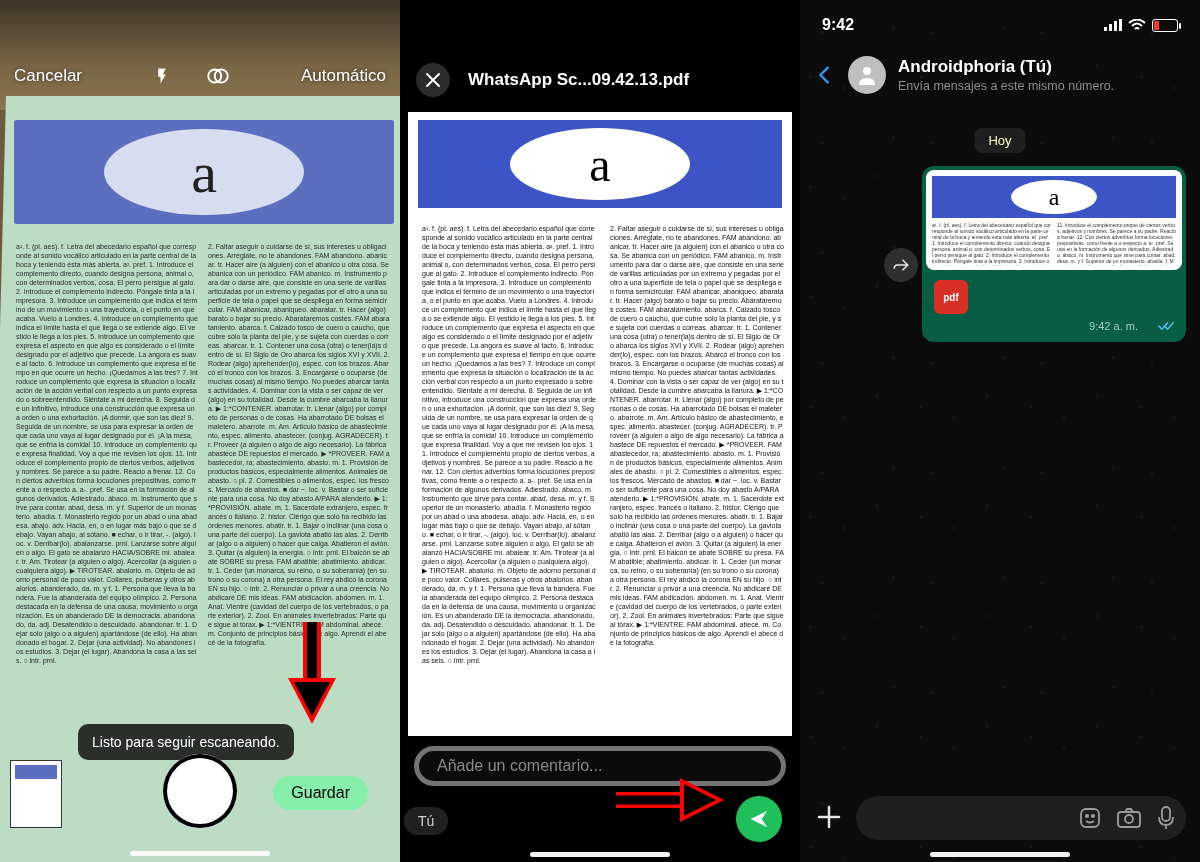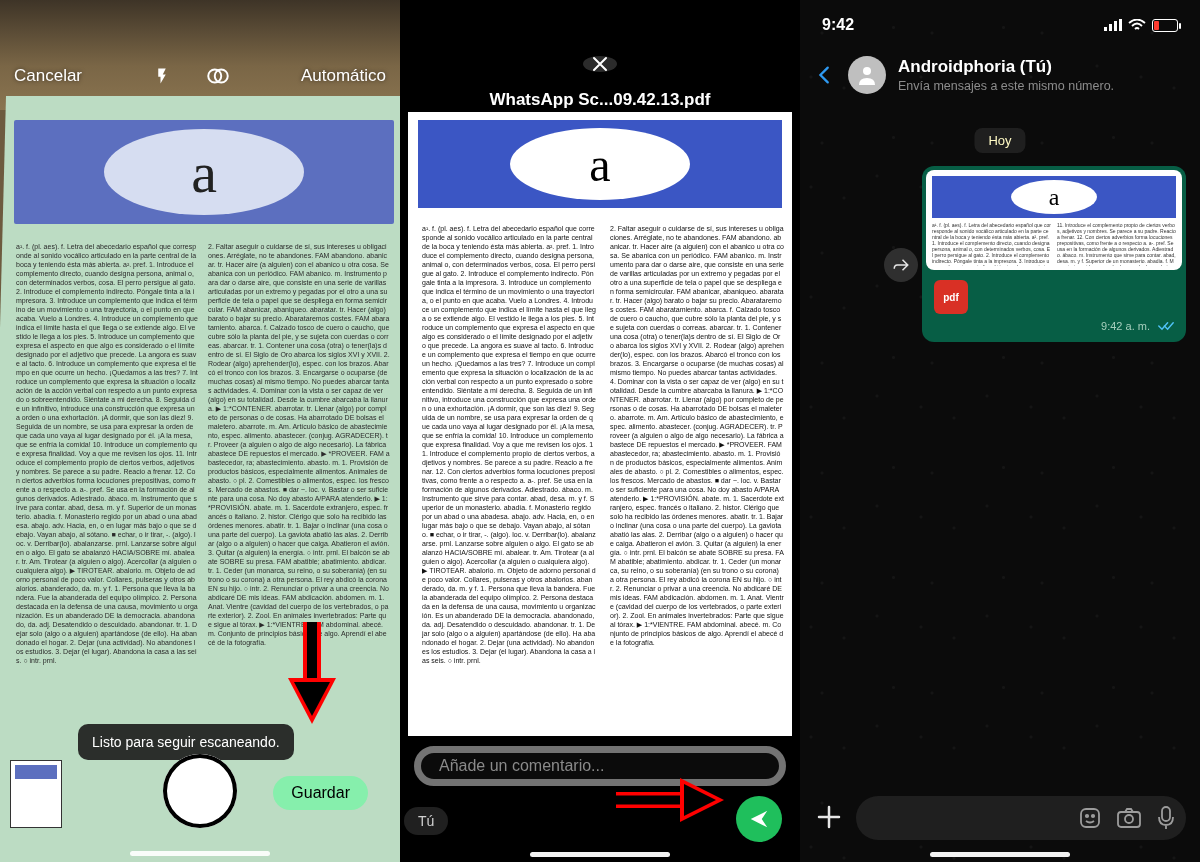--- a/index.html
+++ b/index.html
@@ -23,30 +23,30 @@
   .p1-toast{ position:absolute; left:78px; bottom:102px; background:rgba(30,30,30,.92); color:#fff; font-size:14px; padding:10px 14px; border-radius:10px; }
   .p1-shutter{ position:absolute; left:50%; bottom:34px; transform:translateX(-50%); width:74px; height:74px; border-radius:50%; background:#fff; box-shadow:inset 0 0 0 4px #000, inset 0 0 0 10px #fff; }
   .p1-save{ position:absolute; right:32px; bottom:52px; background:#86efac; color:#000; font-size:16px; padding:8px 18px; border-radius:20px; font-weight:500;}
   .p1-thumb{ position:absolute; left:10px; bottom:34px; width:52px; height:68px; background:#fff; border:1px solid #333; }
   .p1-thumb::before{content:"";position:absolute;top:4px;left:4px;right:4px;height:14px;background:#5c6fbf;}
   .p1-arrow{ position:absolute; right:58px; bottom:130px; width:60px; height:110px; }
   .p1-home{ position:absolute; left:50%; bottom:6px; transform:translateX(-50%); width:140px; height:5px; background:#fff; border-radius:3px; opacity:.9;}
 
   
   .p2-bg{ position:absolute; inset:0; background:#000; }
-  .p2-hdr{ position:absolute; top:56px; left:0; right:0; height:48px; display:flex; align-items:center; padding:0 16px; gap:18px; color:#fff;flex-direction:column;}
+  .p2-hdr{ position:absolute; top:56px; left:0; right:0; height:48px; display:flex; align-items:center; padding:0 16px; gap:18px; color:#fff;}
   .p2-close{ width:34px; height:34px; border-radius:50%; background:#2b2b2b; display:flex; align-items:center; justify-content:center;}
   .p2-title{ font-size:17px; font-weight:600; }
   .p2-page{ position:absolute; left:8px; right:8px; top:112px; height:624px; background:#fff; }
   .p2-banner{ position:absolute; left:10px; right:10px; top:8px; height:88px; background:#3b56c4; display:flex; align-items:center; justify-content:center;}
   .p2-banner .oval{ width:180px; height:72px; background:#fff; border-radius:50%; display:flex; align-items:center; justify-content:center; font-family:Georgia,serif; font-size:48px; color:#000;}
   .p2-colA,.p2-colB{ position:absolute; top:108px; bottom:8px; font-size:7px; line-height:9px; color:#111; overflow:hidden; padding:4px;}
   .p2-colA{ left:10px; width:182px;}
   .p2-colB{ left:198px; width:182px;}
-  .p2-caption{ position:absolute; left:14px; right:14px; bottom:76px; height:40px; border:7px solid #737373; border-radius:22px; display:flex; align-items:center; padding:0 18px; color:#8a8a8a; font-size:16px; background:#0b0b0b;}
+  .p2-caption{ position:absolute; left:14px; right:14px; bottom:76px; height:40px; border:5px solid #737373; border-radius:22px; display:flex; align-items:center; padding:0 18px; color:#8a8a8a; font-size:16px; background:#0b0b0b;}
   .p2-bottom{ position:absolute; left:0; right:0; bottom:18px; height:46px; display:flex; align-items:center; padding:0 4px; }
   .p2-chip{ background:#202020; color:#d0d0d0; font-size:14px; padding:6px 14px; border-radius:16px;}
   .p2-send{ position:absolute; right:18px; bottom:20px; width:46px; height:46px; border-radius:50%; background:#1fbf5c; display:flex; align-items:center; justify-content:center;}
   .p2-arrow{ position:absolute; right:74px; bottom:34px; width:110px; height:56px;}
   .p2-home{ position:absolute; left:50%; bottom:5px; transform:translateX(-50%); width:140px; height:5px; background:#fff; border-radius:3px; opacity:.95;}
 
   
   .p3-bg{ position:absolute; inset:0; background:#0b0b0b; }
   .p3-doodle{ position:absolute; inset:0; opacity:.14; background:
     radial-gradient(circle at 20% 30%, #555 1px, transparent 2px),
@@ -68,21 +68,21 @@
   .p3-daychip{ position:absolute; top:128px; left:50%; transform:translateX(-50%); background:#1f1f1f; color:#fef9c3; font-size:13px; padding:5px 14px; border-radius:8px;}
   .p3-bubble{ position:absolute; top:166px; right:14px; width:264px; background:#075e45; border-radius:12px; padding:4px; }
   .p3-preview{ height:100px; background:#fff; border-radius:8px; position:relative; overflow:hidden;}
   .p3-preview .bn{position:absolute;left:6px;right:6px;top:6px;height:42px;background:#3b56c4;display:flex;align-items:center;justify-content:center;}
   .p3-preview .bn .ov{width:86px;height:34px;background:#fff;border-radius:50%;display:flex;align-items:center;justify-content:center;font-family:Georgia,serif;font-size:24px;}
   .p3-preview .tx{position:absolute;left:6px;right:6px;top:52px;bottom:4px;font-size:5px;line-height:6px;color:#333;overflow:hidden;column-count:2;column-gap:6px;}
   .p3-file{ display:flex; align-items:center; gap:10px; padding:10px 8px 6px 8px;}
   .p3-pdf{ width:34px; height:34px; background:#d93025; border-radius:6px; color:#fff; font-size:10px; font-weight:700; display:flex; align-items:center; justify-content:center;}
   .p3-ftitle{ color:#e9f7ef; font-size:15px; line-height:18px;}
   .p3-fmeta{ color:#a6cfbd; font-size:12px; margin-top:3px;}
-  .p3-time{ color:#a6cfbd; font-size:11px; text-align:right; padding:0 8px 6px 0; display:flex; justify-content:flex-end; align-items:center; gap:8px;}
+  .p3-time{ color:#a6cfbd; font-size:11px; text-align:right; padding:0 8px 6px 0; display:flex; justify-content:flex-end; align-items:center; gap:20px;}
   .dbl-check{ width:16px; height:10px;}
   .p3-fwd{ position:absolute; top:248px; left:84px; width:34px; height:34px; border-radius:50%; background:rgba(60,60,60,.75); display:flex; align-items:center; justify-content:center;}
   .p3-input{ position:absolute; left:56px; right:14px; bottom:22px; height:44px; background:#1f1f1f; border-radius:24px; display:flex; align-items:center; padding:0 10px; gap:14px;}
   .p3-plus{ position:absolute; left:14px; bottom:30px; width:30px; height:30px; color:#e7e7e7;}
   .p3-home{ position:absolute; left:50%; bottom:5px; transform:translateX(-50%); width:140px; height:5px; background:#fff; border-radius:3px; opacity:.95;}
 
   .tiny{word-break:break-all;}
   .icon{flex:0 0 auto;}
 </style>
 </head>

